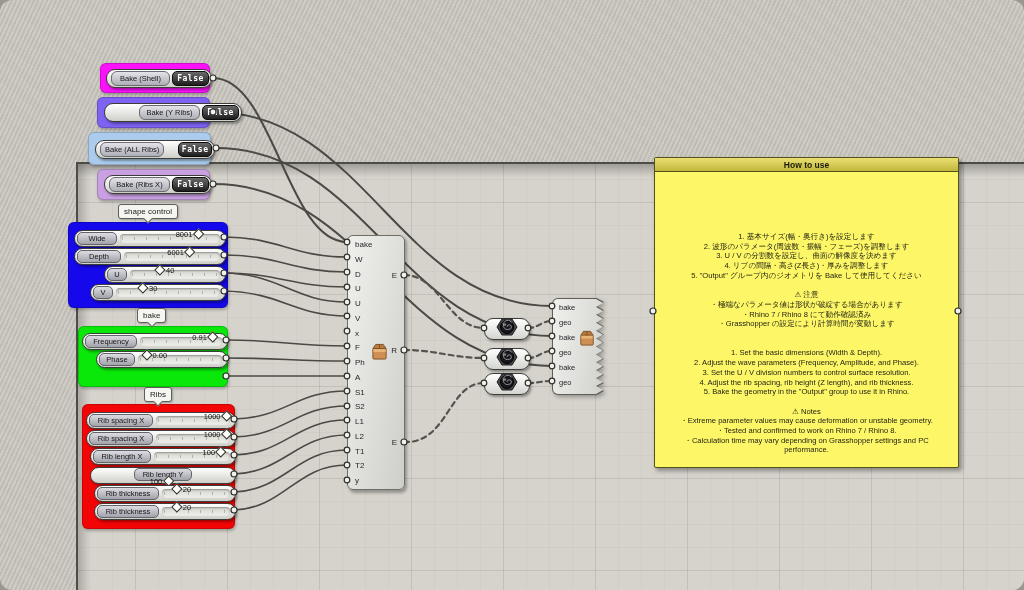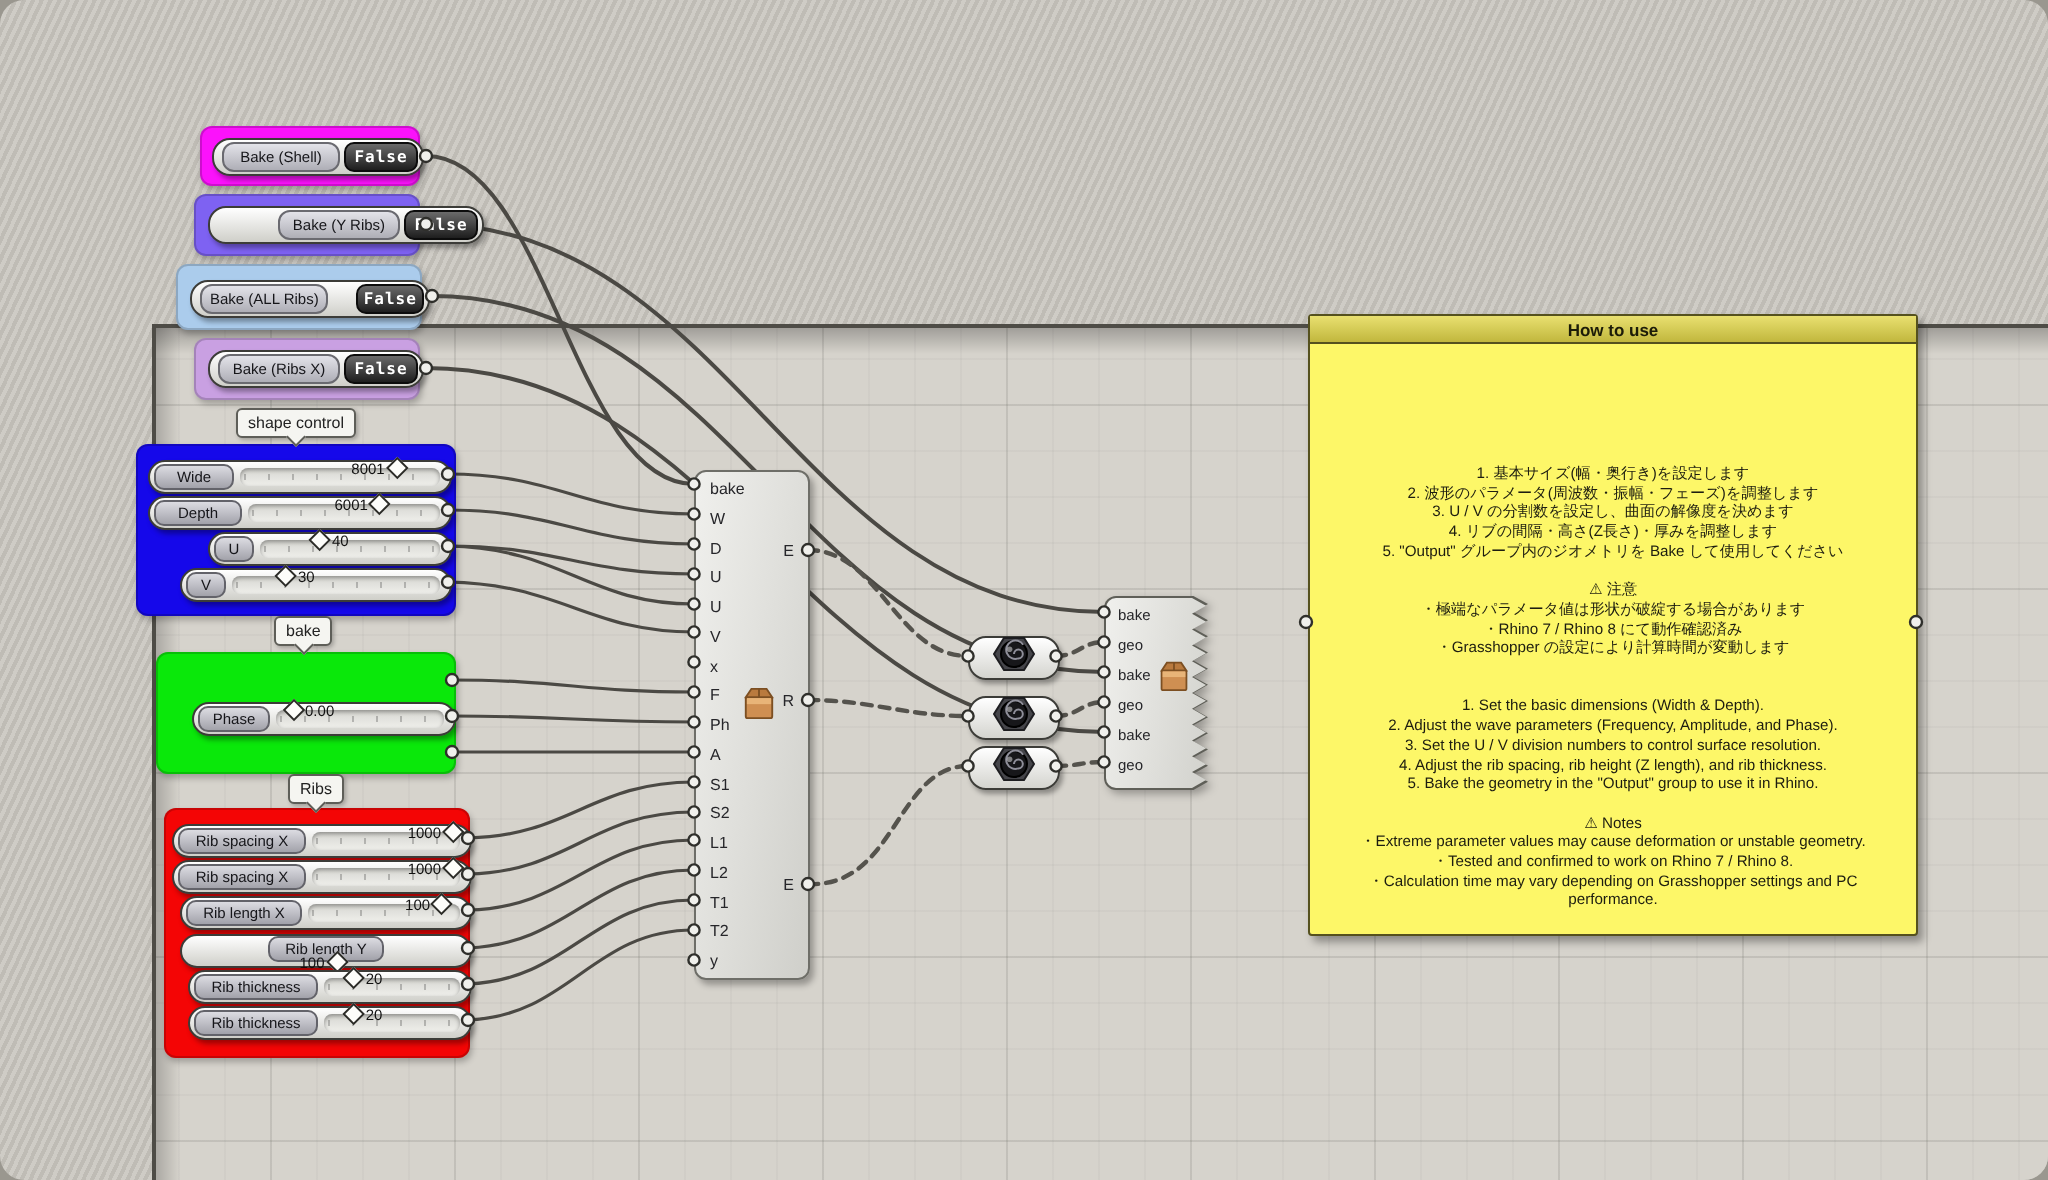--- a/index.html
+++ b/index.html
@@ -189,20 +189,30 @@
         <span class="sval"></span>
         <span class="sdiamond"></span>
         <span class="sval">30</span>
       </span>
     </span>
   </div>
 
   <div class="ggroup" style="left:78px;top:326px;width:150px;height:61px;background:#0ae80a;"></div>
   <div class="balloon" style="left:137px;top:308px;">bake</div>
 
+  <div class="comp slider cap" style="left:82px;top:333px;width:142px;">
+    <span class="slabel" style="width:50px;">Frequency</span>
+    <span class="strack">
+      <span class="sgrip" style="left: 80%;">
+        <span class="sval">0.91</span>
+        <span class="sdiamond"></span>
+        <span class="sval"></span>
+      </span>
+    </span>
+  </div>
   <div class="comp slider cap" style="left:96px;top:351px;width:128px;">
     <span class="slabel" style="width:34px;">Phase</span>
     <span class="strack">
       <span class="sgrip" style="transform: none; left: 3%;">
         <span class="sval"></span>
         <span class="sdiamond"></span>
         <span class="sval">0.00</span>
       </span>
     </span>
   </div>

